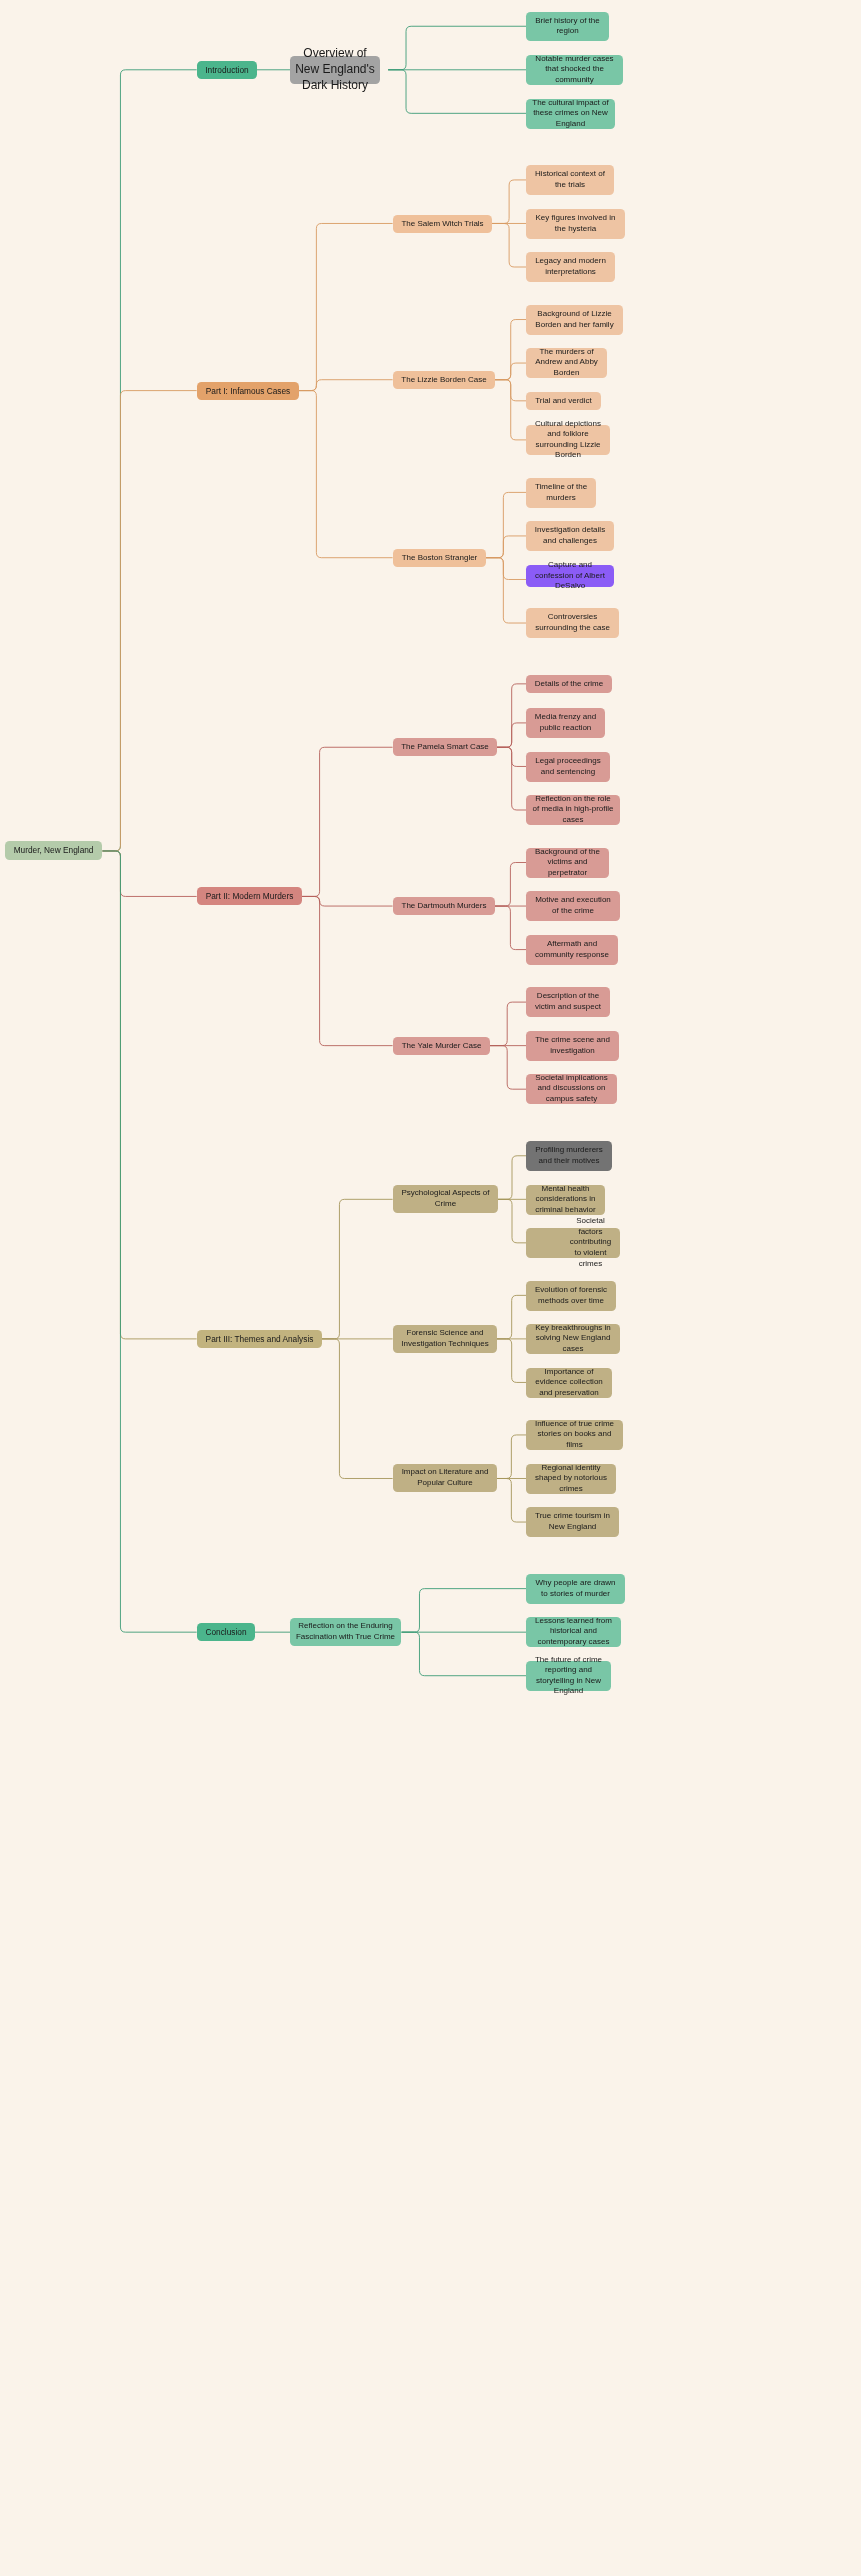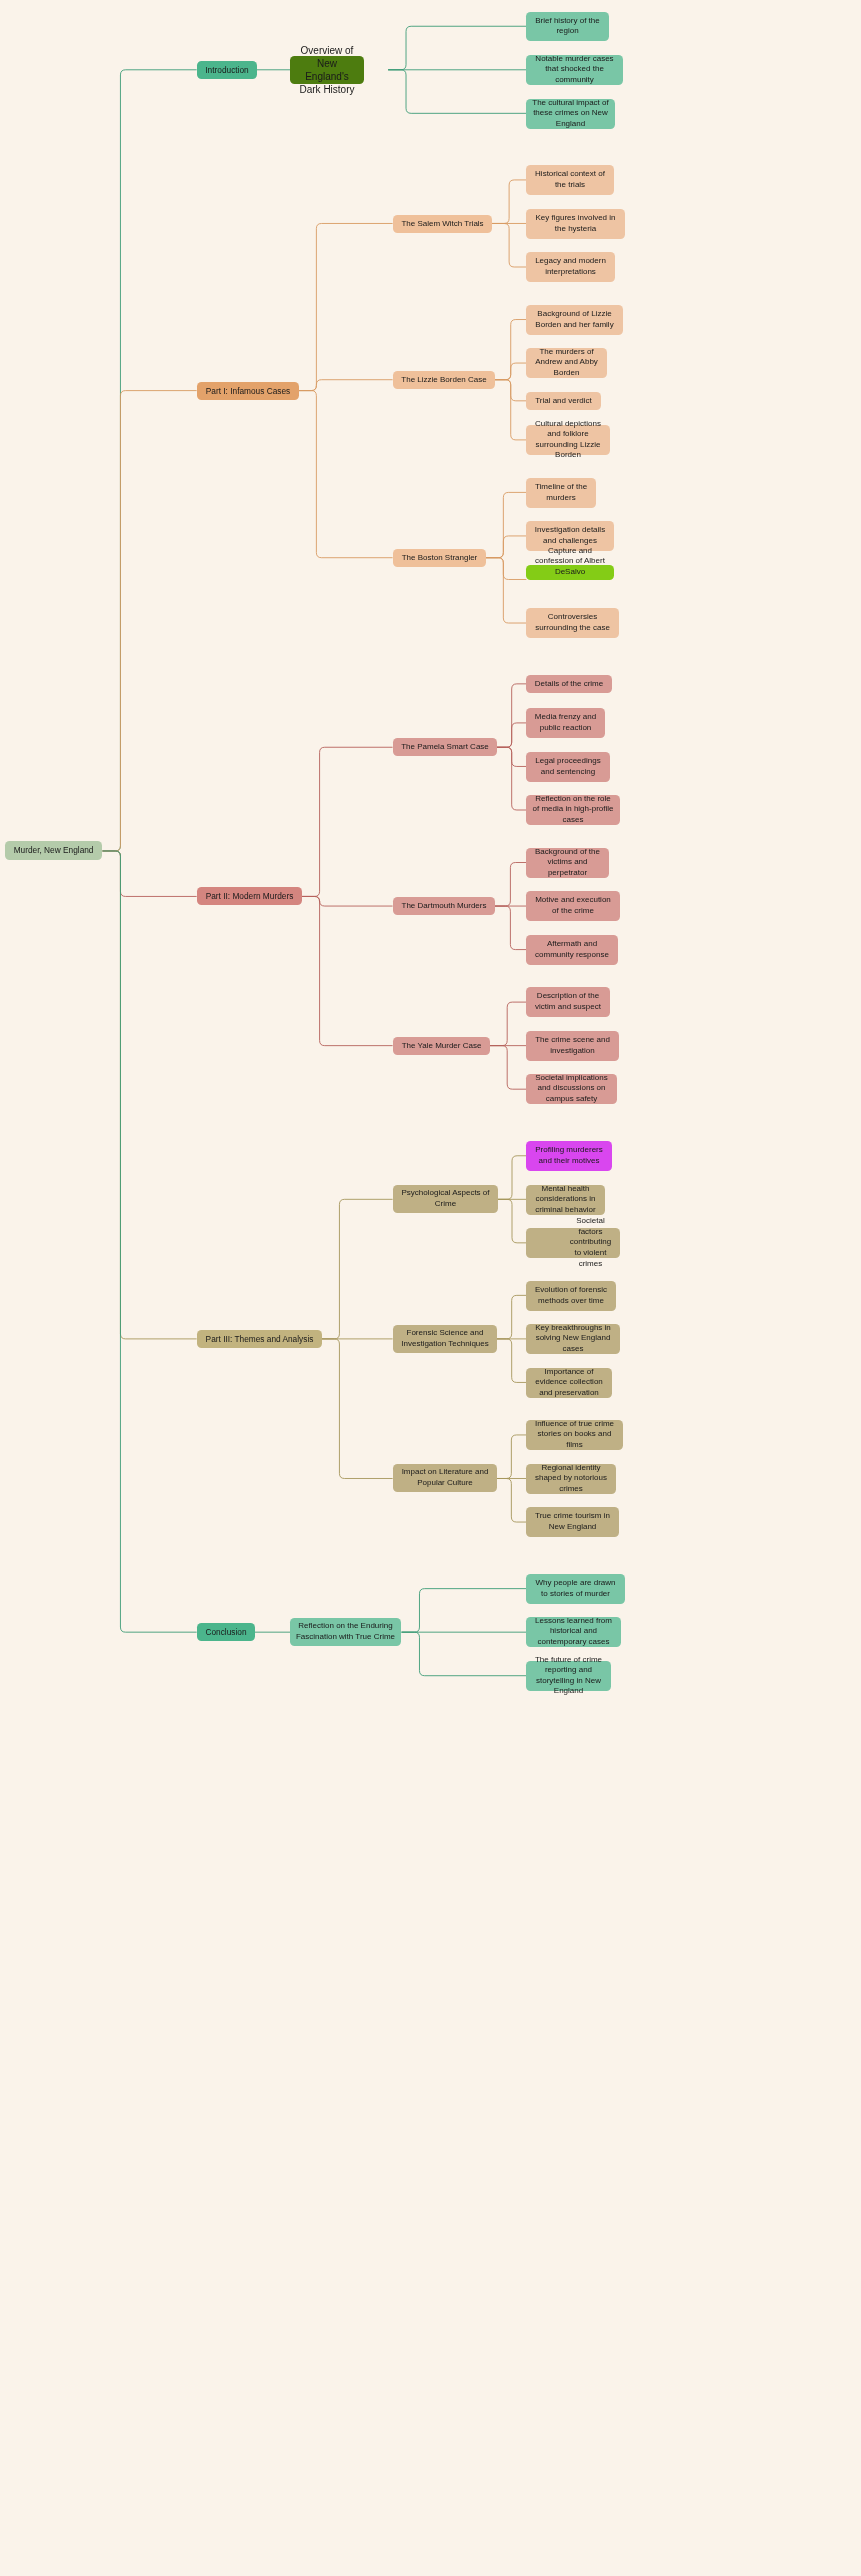--- a/index.html
+++ b/index.html
@@ -100,21 +100,21 @@
     </svg>
 <div class="node n-l3" style="left: 526px; top: 11.5px; width: 83px; height: 29.5px; background: rgb(121, 198, 166); font-size: 8px; text-align: center;">
       <span>Brief history of the region</span>
     </div>
     <div class="node n-l3" style="left: 526px; top: 55px; width: 97px; height: 29.5px; background: rgb(121, 198, 166); font-size: 8px;">
       <span>Notable murder cases that shocked the community</span>
     </div>
     <div class="node n-l3" style="left: 526px; top: 99px; width: 89px; height: 29.5px; background: rgb(121, 198, 166); font-size: 8px;">
       <span>The cultural impact of these crimes on New England</span>
     </div>
-    <div class="node n-l2" style="left: 290px; top: 56px; width: 74px; height: 28px; background: #4d7c0f; font-size: 10px;">
+    <div class="node n-l2" style="left: 290px; top: 56px; width: 90px; height: 28px; background: #a3a3a3; font-size: 12px;">
       <span>Overview of New England's Dark History</span>
     </div>
     <div class="node n-l1" style="left: 197px; top: 61px; width: 60px; height: 18px; background: rgb(75, 181, 140); font-size: 8.3px;">
       <span>Introduction</span>
     </div>
     <div class="node n-l3" style="left: 526px; top: 165px; width: 88px; height: 29.5px; background: rgb(238, 196, 163); font-size: 8px;">
       <span>Historical context of the trials</span>
     </div>
     <div class="node n-l3" style="left: 526px; top: 209px; width: 99px; height: 29.5px; background: rgb(238, 196, 163); font-size: 8px;">
       <span>Key figures involved in the hysteria</span>
@@ -139,21 +139,21 @@
     </div>
     <div class="node n-l2" style="left: 393px; top: 371px; width: 102px; height: 18px; background: rgb(239, 192, 154); font-size: 8px;">
       <span>The Lizzie Borden Case</span>
     </div>
     <div class="node n-l3" style="left: 526px; top: 478px; width: 70px; height: 29.5px; background: rgb(238, 196, 163); font-size: 8px;">
       <span>Timeline of the murders</span>
     </div>
     <div class="node n-l3" style="left: 526px; top: 521px; width: 88px; height: 29.5px; background: rgb(238, 196, 163); font-size: 8px;">
       <span>Investigation details and challenges</span>
     </div>
-    <div class="node n-l3" style="left: 526px; top: 565px; width: 88px; height: 15px; background: #84cc16; font-size: 8px; align-items: flex-end;">
+    <div class="node n-l3" style="left: 526px; top: 565px; width: 88px; height: 22px; background: #8b5cf6; font-size: 8px;">
       <span>Capture and confession of Albert DeSalvo</span>
     </div>
     <div class="node n-l3" style="left: 526px; top: 608px; width: 93px; height: 29.5px; background: rgb(238, 196, 163); font-size: 8px;">
       <span>Controversies surrounding the case</span>
     </div>
     <div class="node n-l2" style="left: 393px; top: 549px; width: 93px; height: 18px; background: rgb(239, 192, 154); font-size: 8px;">
       <span>The Boston Strangler</span>
     </div>
     <div class="node n-l1" style="left: 197px; top: 382px; width: 102px; height: 18px; background: rgb(227, 162, 106); font-size: 8.3px;">
       <span>Part I: Infamous Cases</span>
@@ -193,21 +193,21 @@
     </div>
     <div class="node n-l3" style="left: 526px; top: 1074px; width: 91px; height: 29.5px; background: rgb(216, 155, 149); font-size: 8px;">
       <span>Societal implications and discussions on campus safety</span>
     </div>
     <div class="node n-l2" style="left: 393px; top: 1037px; width: 97px; height: 18px; background: rgb(216, 155, 149); font-size: 8px;">
       <span>The Yale Murder Case</span>
     </div>
     <div class="node n-l1" style="left: 197px; top: 887px; width: 105px; height: 18px; background: rgb(212, 133, 127); font-size: 8.3px;">
       <span>Part II: Modern Murders</span>
     </div>
-    <div class="node n-l3" style="left: 526px; top: 1141px; width: 86px; height: 29.5px; background: #d946ef; font-size: 8px;">
+    <div class="node n-l3" style="left: 526px; top: 1141px; width: 86px; height: 29.5px; background: #737373; font-size: 8px;">
       <span>Profiling murderers and their motives</span>
     </div>
     <div class="node n-l3" style="left: 526px; top: 1185px; width: 79px; height: 29.5px; background: rgb(191, 176, 133); font-size: 8px;">
       <span>Mental health considerations in criminal behavior</span>
     </div>
     <div class="node n-l3" style="left: 526px; top: 1228px; width: 94px; height: 29.5px; background: rgb(191, 176, 133); font-size: 8px; padding-left: 40px;">
       <span>Societal factors contributing to violent crimes</span>
     </div>
     <div class="node n-l2" style="left: 393px; top: 1185px; width: 105px; height: 28px; background: rgb(191, 176, 133); font-size: 8px;">
       <span>Psychological Aspects of Crime</span>

